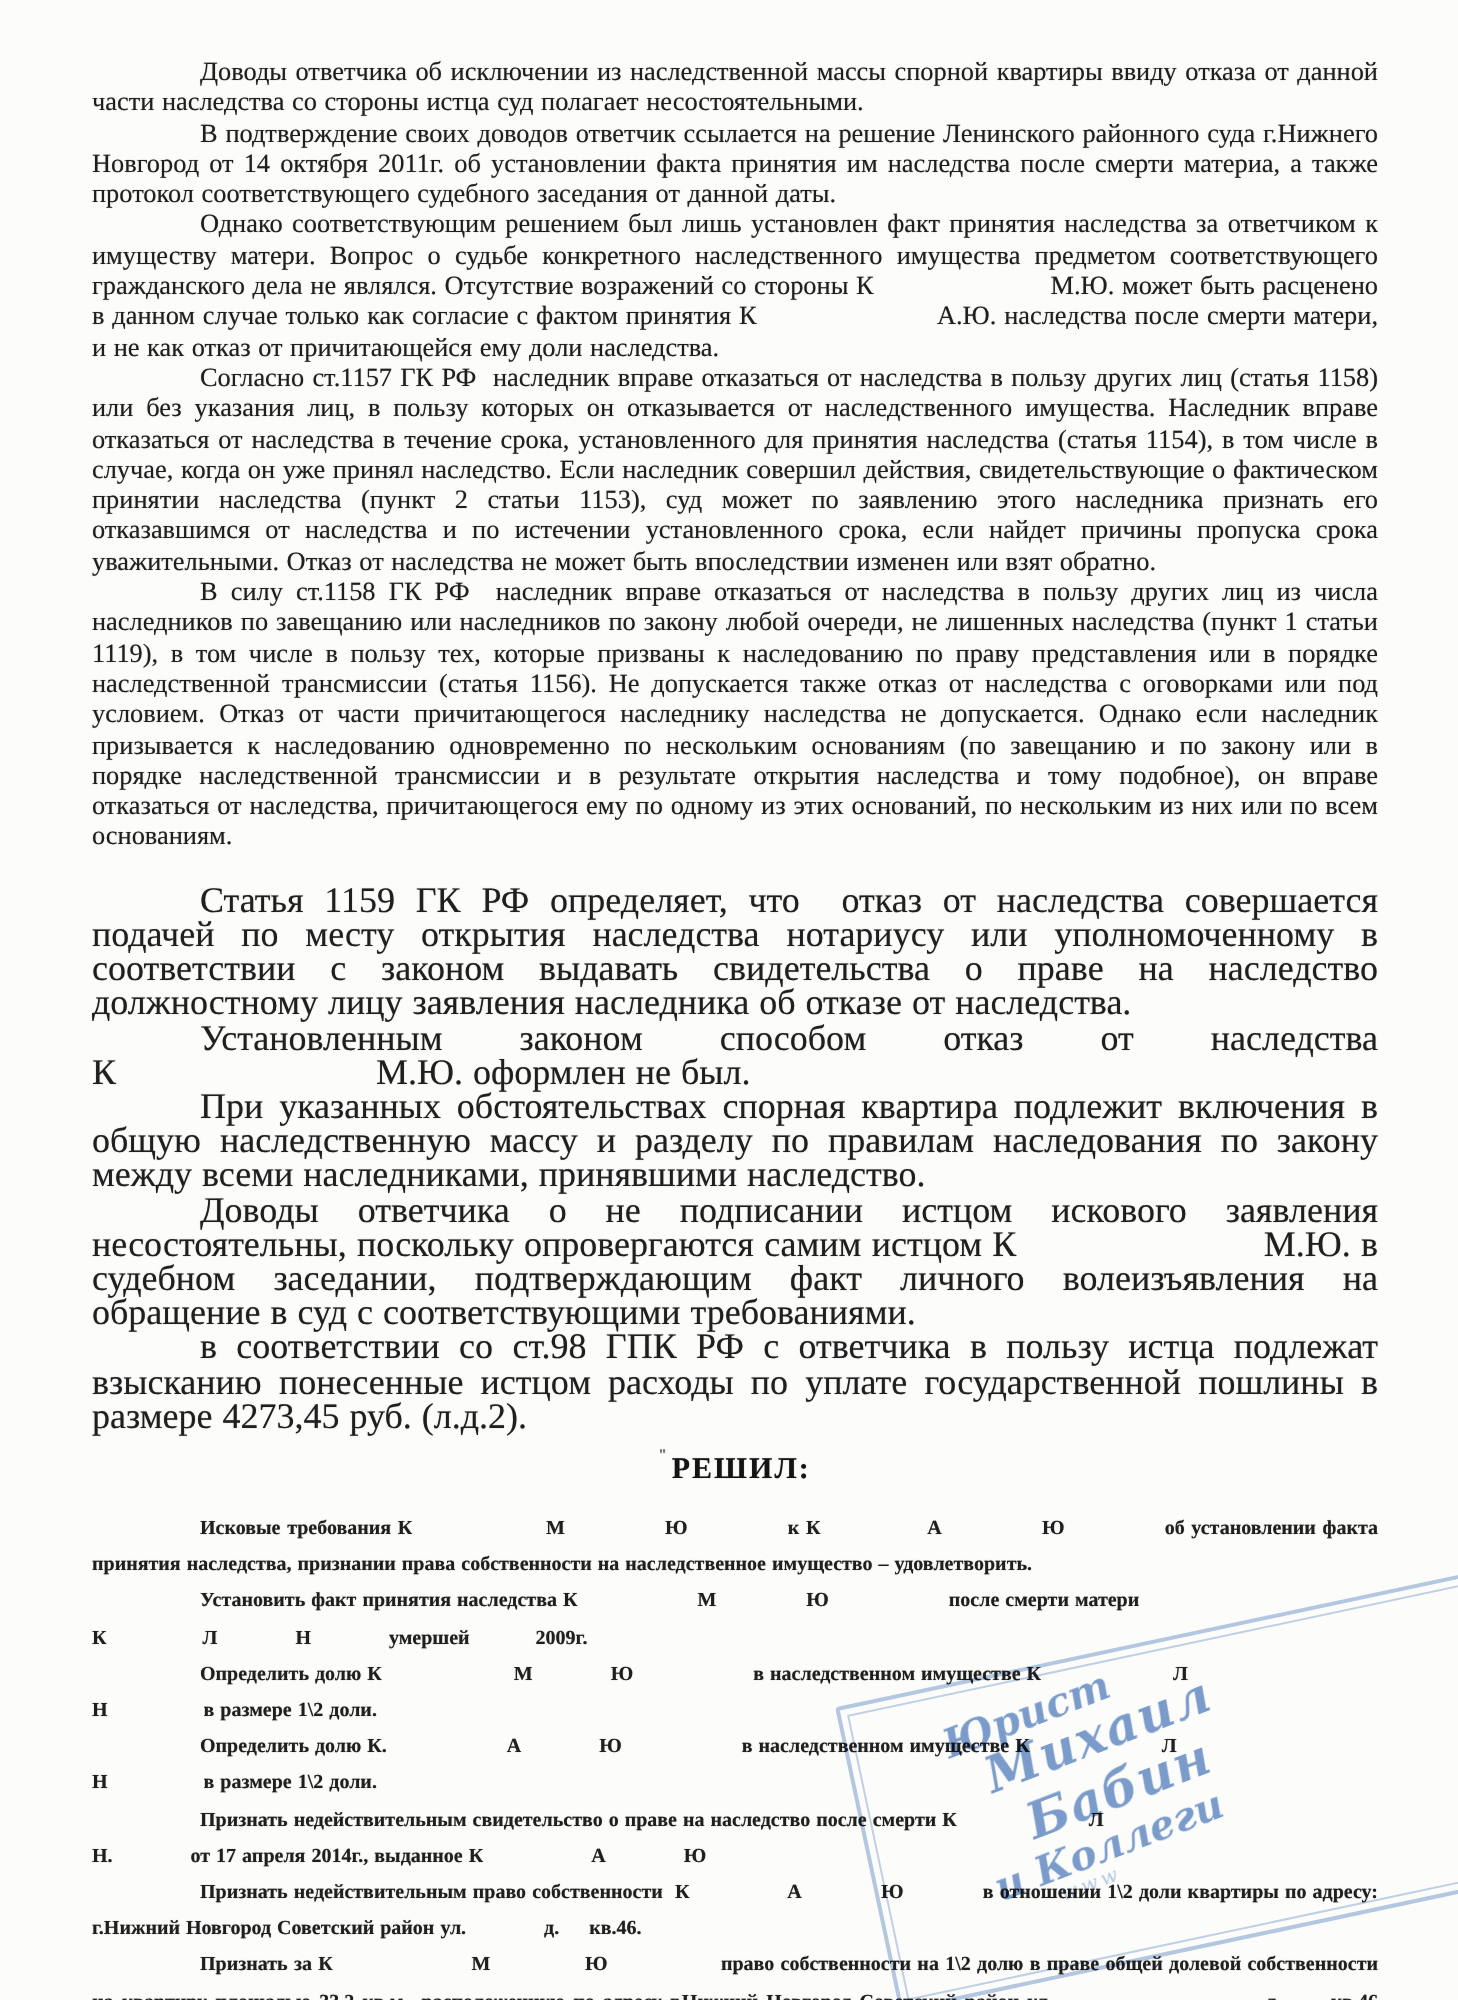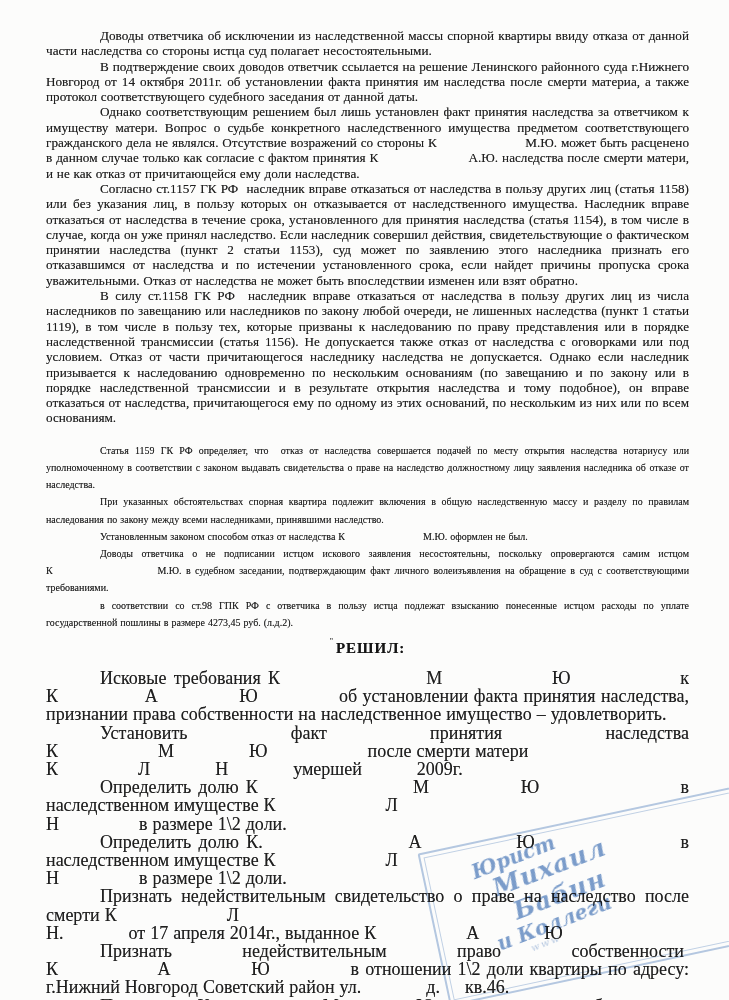--- a/index.html
+++ b/index.html
@@ -17,39 +17,39 @@
     text-shadow:0 0 0.5px rgba(35,35,35,.55);
   }
   .para{
     margin:0;
     text-indent:54px;
     text-align:justify;
     white-space:pre-wrap;
     word-spacing:0.5px;
   }
   .b1{font-size:13.2px;line-height:15.3px;}
-  .b2{font-size:10px;line-height:17.2px;}
+  .b2{font-size:18px;line-height:17.2px;}
   .gap-before{margin-top:16px;}
   .res-heading{
     margin:6px 0 12px 0;
     text-align:center;
     font-size:15px;
     font-weight:bold;
     letter-spacing:1px;
     color:#141414;
   }
   .res-heading .artifact{
     font-size:8px;
     vertical-align:9px;
     letter-spacing:0;
     margin-right:3px;
     font-weight:normal;
     color:#444;
   }
-  .res-p{font-size:18px;line-height:18.2px;}
+  .res-p{font-size:10px;line-height:18.2px;font-weight:bold;}
   
   .stamp{
     position:absolute;
     left:430px;top:816px;
     width:342px;height:152px;
     transform:rotate(-12deg);
     border:2px solid rgba(122,158,205,.55);
     border-radius:2px;
     pointer-events:none;
     mix-blend-mode:multiply;
@@ -79,22 +79,22 @@
 <body>
 
 <div class="page">
   <div class="doc">
     <p class="para b1">Доводы ответчика об исключении из наследственной массы спорной квартиры ввиду отказа от данной части наследства со стороны истца суд полагает несостоятельными.</p>
     <p class="para b1">В подтверждение своих доводов ответчик ссылается на решение Ленинского районного суда г.Нижнего Новгород от 14 октября 2011г. об установлении факта принятия им наследства после смерти материа, а также протокол соответствующего судебного заседания от данной даты.</p>
     <p class="para b1">Однако соответствующим решением был лишь установлен факт принятия наследства за ответчиком к имуществу матери. Вопрос о судьбе конкретного наследственного имущества предметом соответствующего гражданского дела не являлся. Отсутствие возражений со стороны К&nbsp;&nbsp;&nbsp;&nbsp;&nbsp;&nbsp;&nbsp;&nbsp;&nbsp;&nbsp;&nbsp;&nbsp;&nbsp;&nbsp;&nbsp;&nbsp;&nbsp;&nbsp;&nbsp;&nbsp;&nbsp;&nbsp;&nbsp;М.Ю. может быть расценено в данном случае только как согласие с фактом принятия К&nbsp;&nbsp;&nbsp;&nbsp;&nbsp;&nbsp;&nbsp;&nbsp;&nbsp;&nbsp;&nbsp;&nbsp;&nbsp;&nbsp;&nbsp;&nbsp;&nbsp;&nbsp;&nbsp;&nbsp;&nbsp;&nbsp;&nbsp;А.Ю. наследства после смерти матери, и не как отказ от причитающейся ему доли наследства.</p>
     <p class="para b1">Согласно ст.1157 ГК РФ&nbsp;&nbsp;наследник вправе отказаться от наследства в пользу других лиц (статья 1158) или без указания лиц, в пользу которых он отказывается от наследственного имущества. Наследник вправе отказаться от наследства в течение срока, установленного для принятия наследства (статья 1154), в том числе в случае, когда он уже принял наследство. Если наследник совершил действия, свидетельствующие о фактическом принятии наследства (пункт 2 статьи 1153), суд может по заявлению этого наследника признать его отказавшимся от наследства и по истечении установленного срока, если найдет причины пропуска срока уважительными. Отказ от наследства не может быть впоследствии изменен или взят обратно.</p>
     <p class="para b1">В силу ст.1158 ГК РФ&nbsp;&nbsp;наследник вправе отказаться от наследства в пользу других лиц из числа наследников по завещанию или наследников по закону любой очереди, не лишенных наследства (пункт 1 статьи 1119), в том числе в пользу тех, которые призваны к наследованию по праву представления или в порядке наследственной трансмиссии (статья 1156). Не допускается также отказ от наследства с оговорками или под условием. Отказ от части причитающегося наследнику наследства не допускается. Однако если наследник призывается к наследованию одновременно по нескольким основаниям (по завещанию и по закону или в порядке наследственной трансмиссии и в результате открытия наследства и тому подобное), он вправе отказаться от наследства, причитающегося ему по одному из этих оснований, по нескольким из них или по всем основаниям.</p>
     <p class="para b2 gap-before">Статья 1159 ГК РФ определяет, что&nbsp;&nbsp;отказ от наследства совершается подачей по месту открытия наследства нотариусу или уполномоченному в соответствии с законом выдавать свидетельства о праве на наследство должностному лицу заявления наследника об отказе от наследства.</p>
+    <p class="para b2">Установленным законом способом отказ от наследства К&nbsp;&nbsp;&nbsp;&nbsp;&nbsp;&nbsp;&nbsp;&nbsp;&nbsp;&nbsp;&nbsp;&nbsp;&nbsp;&nbsp;&nbsp;&nbsp;&nbsp;&nbsp;&nbsp;&nbsp;&nbsp;&nbsp;&nbsp;&nbsp;&nbsp;&nbsp;М.Ю. оформлен не был.</p>
     <p class="para b2">При указанных обстоятельствах спорная квартира подлежит включения в общую наследственную массу и разделу по правилам наследования по закону между всеми наследниками, принявшими наследство.</p>
-    <p class="para b2">Установленным законом способом отказ от наследства К&nbsp;&nbsp;&nbsp;&nbsp;&nbsp;&nbsp;&nbsp;&nbsp;&nbsp;&nbsp;&nbsp;&nbsp;&nbsp;&nbsp;&nbsp;&nbsp;&nbsp;&nbsp;&nbsp;&nbsp;&nbsp;&nbsp;&nbsp;&nbsp;&nbsp;&nbsp;М.Ю. оформлен не был.</p>
     <p class="para b2">Доводы ответчика о не подписании истцом искового заявления несостоятельны, поскольку опровергаются самим истцом К&nbsp;&nbsp;&nbsp;&nbsp;&nbsp;&nbsp;&nbsp;&nbsp;&nbsp;&nbsp;&nbsp;&nbsp;&nbsp;&nbsp;&nbsp;&nbsp;&nbsp;&nbsp;&nbsp;&nbsp;&nbsp;&nbsp;&nbsp;&nbsp;М.Ю. в судебном заседании, подтверждающим факт личного волеизъявления на обращение в суд с соответствующими требованиями.</p>
     <p class="para b2">в соответствии со ст.98 ГПК РФ с ответчика в пользу истца подлежат взысканию понесенные истцом расходы по уплате государственной пошлины в размере 4273,45 руб. (л.д.2).</p>
 
     <h2 class="res-heading"><span class="artifact">"</span><span>РЕШИЛ:</span></h2>
 
     <p class="para res-p">Исковые требования К&nbsp;&nbsp;&nbsp;&nbsp;&nbsp;&nbsp;&nbsp;&nbsp;&nbsp;&nbsp;&nbsp;&nbsp;&nbsp;&nbsp;&nbsp;&nbsp;&nbsp;&nbsp;&nbsp;&nbsp;М&nbsp;&nbsp;&nbsp;&nbsp;&nbsp;&nbsp;&nbsp;&nbsp;&nbsp;&nbsp;&nbsp;&nbsp;&nbsp;&nbsp;&nbsp;Ю&nbsp;&nbsp;&nbsp;&nbsp;&nbsp;&nbsp;&nbsp;&nbsp;&nbsp;&nbsp;&nbsp;&nbsp;&nbsp;&nbsp;&nbsp;к К&nbsp;&nbsp;&nbsp;&nbsp;&nbsp;&nbsp;&nbsp;&nbsp;&nbsp;&nbsp;&nbsp;&nbsp;&nbsp;&nbsp;&nbsp;&nbsp;А&nbsp;&nbsp;&nbsp;&nbsp;&nbsp;&nbsp;&nbsp;&nbsp;&nbsp;&nbsp;&nbsp;&nbsp;&nbsp;&nbsp;&nbsp;Ю&nbsp;&nbsp;&nbsp;&nbsp;&nbsp;&nbsp;&nbsp;&nbsp;&nbsp;&nbsp;&nbsp;&nbsp;&nbsp;&nbsp;&nbsp;об установлении факта принятия наследства, признании права собственности на наследственное имущество – удовлетворить.</p>
     <p class="para res-p">Установить факт принятия наследства К&nbsp;&nbsp;&nbsp;&nbsp;&nbsp;&nbsp;&nbsp;&nbsp;&nbsp;&nbsp;&nbsp;&nbsp;&nbsp;&nbsp;&nbsp;&nbsp;&nbsp;&nbsp;&nbsp;&nbsp;М&nbsp;&nbsp;&nbsp;&nbsp;&nbsp;&nbsp;&nbsp;&nbsp;&nbsp;&nbsp;&nbsp;&nbsp;&nbsp;&nbsp;&nbsp;Ю&nbsp;&nbsp;&nbsp;&nbsp;&nbsp;&nbsp;&nbsp;&nbsp;&nbsp;&nbsp;&nbsp;&nbsp;&nbsp;&nbsp;&nbsp;&nbsp;&nbsp;&nbsp;&nbsp;&nbsp;после смерти матери
 К&nbsp;&nbsp;&nbsp;&nbsp;&nbsp;&nbsp;&nbsp;&nbsp;&nbsp;&nbsp;&nbsp;&nbsp;&nbsp;&nbsp;&nbsp;&nbsp;Л&nbsp;&nbsp;&nbsp;&nbsp;&nbsp;&nbsp;&nbsp;&nbsp;&nbsp;&nbsp;&nbsp;&nbsp;&nbsp;Н&nbsp;&nbsp;&nbsp;&nbsp;&nbsp;&nbsp;&nbsp;&nbsp;&nbsp;&nbsp;&nbsp;&nbsp;&nbsp;умершей&nbsp;&nbsp;&nbsp;&nbsp;&nbsp;&nbsp;&nbsp;&nbsp;&nbsp;&nbsp;&nbsp;2009г.</p>
     <p class="para res-p">Определить долю К&nbsp;&nbsp;&nbsp;&nbsp;&nbsp;&nbsp;&nbsp;&nbsp;&nbsp;&nbsp;&nbsp;&nbsp;&nbsp;&nbsp;&nbsp;&nbsp;&nbsp;&nbsp;&nbsp;&nbsp;&nbsp;&nbsp;М&nbsp;&nbsp;&nbsp;&nbsp;&nbsp;&nbsp;&nbsp;&nbsp;&nbsp;&nbsp;&nbsp;&nbsp;&nbsp;Ю&nbsp;&nbsp;&nbsp;&nbsp;&nbsp;&nbsp;&nbsp;&nbsp;&nbsp;&nbsp;&nbsp;&nbsp;&nbsp;&nbsp;&nbsp;&nbsp;&nbsp;&nbsp;&nbsp;&nbsp;в наследственном имуществе К&nbsp;&nbsp;&nbsp;&nbsp;&nbsp;&nbsp;&nbsp;&nbsp;&nbsp;&nbsp;&nbsp;&nbsp;&nbsp;&nbsp;&nbsp;&nbsp;&nbsp;&nbsp;&nbsp;&nbsp;&nbsp;&nbsp;Л
 Н&nbsp;&nbsp;&nbsp;&nbsp;&nbsp;&nbsp;&nbsp;&nbsp;&nbsp;&nbsp;&nbsp;&nbsp;&nbsp;&nbsp;&nbsp;&nbsp;в размере 1\2 доли.</p>

